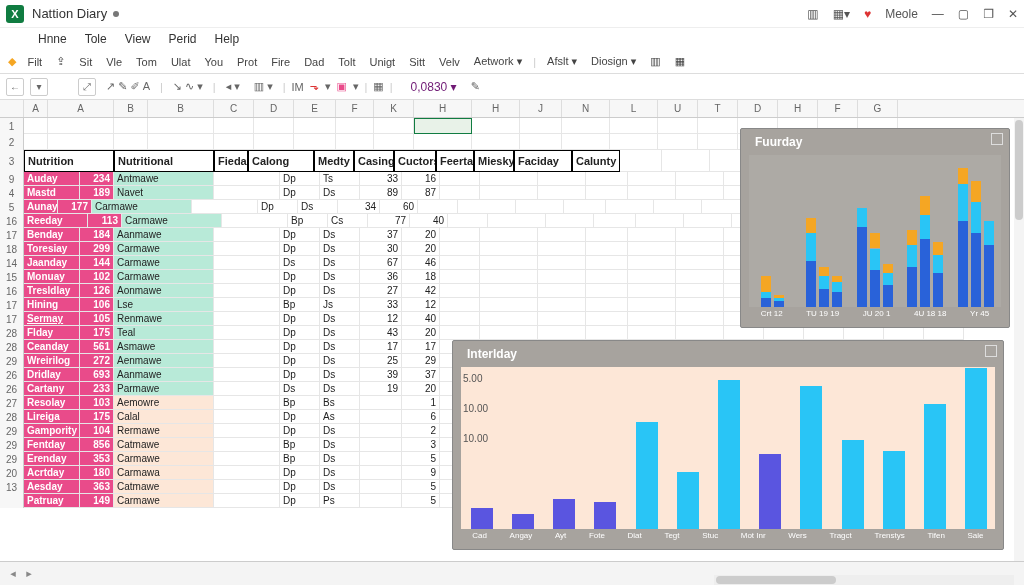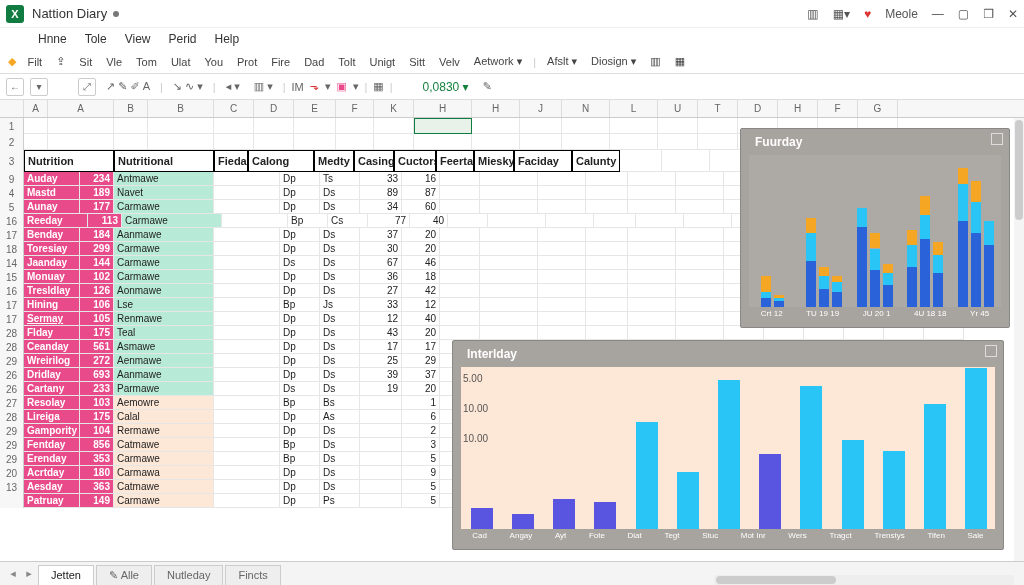--- a/index.html
+++ b/index.html
@@ -10,21 +10,21 @@
 .dirty-dot{width:6px;height:6px;background:#777;border-radius:50%;margin-left:6px}
 .winbtns{margin-left:auto;display:flex;gap:14px;align-items:center;color:#555;font-size:12px}
 .menubar{height:22px;display:flex;align-items:center;gap:18px;padding:0 12px 0 38px;font-size:12px;color:#333}
 .ribbonbar{height:24px;display:flex;align-items:center;gap:8px;padding:0 8px;border-bottom:1px solid #ddd;font-size:11px;color:#444}
 .rb-item{padding:0 3px;white-space:nowrap}
 .rb-sep{color:#ccc}
 .heart{color:#d33}
 .formulabar{height:26px;display:flex;align-items:center;gap:6px;padding:2px 6px;border-bottom:1px solid #ddd;color:#666}
 .fb-btn{width:18px;height:18px;display:flex;align-items:center;justify-content:center;border:1px solid #ccc;border-radius:2px;font-size:10px}
 .fb-group{display:flex;gap:3px;margin:0 4px}
-.fb-val{margin-left:24px;font-size:12px;color:#15803d}
+.fb-val{margin-left:12px;font-size:12px;color:#701a75}
 .grid-area{position:relative;height:calc(585px - 28px - 22px - 24px - 26px - 24px);overflow:hidden}
 .colheads{display:flex;height:18px;background:#f7f7f7;border-bottom:1px solid #ccc;font-size:10px;color:#666}
 .rowhead{width:24px;text-align:center;border-right:1px solid #ccc;background:#f7f7f7;font-size:10px;color:#666;display:flex;align-items:center;justify-content:center}
 .ch{border-right:1px solid #ddd;display:flex;align-items:center;justify-content:center}
 .sheet{position:absolute;left:0;top:18px;right:0;bottom:0}
 .row{display:flex;height:16px}
 .cell{border-right:1px solid #e6e6e6;border-bottom:1px solid #e6e6e6;padding:0 3px;overflow:hidden;white-space:nowrap;font-size:10px;display:flex;align-items:center}
 .sel{background:#e8f2e8;border:1px solid #107c41!important}
 .hdr{background:#fff;border:1px solid #000!important;font-weight:600;font-size:11px}
 .pink{background:#e94b8a;color:#fff;font-weight:600}
@@ -278,21 +278,21 @@
         <div class="cell" style="width: 48px;"></div>
         <div class="cell" style="width: 40px;"></div>
         <div class="cell" style="width: 40px;"></div>
         <div class="cell" style="width: 40px;"></div>
         <div class="cell" style="width: 40px;"></div>
         <div class="cell" style="width: 40px;"></div>
         <div class="cell" style="width: 40px;"></div>
       </div>
       <div class="row" style="height: 14px;">
         <div class="rowhead">5</div>
-        <div class="cell pink" style="width: 56px;">Aunay</div>
+        <div class="cell pink" style="width: 34px;">Aunay</div>
         <div class="cell pink num" style="width: 34px;">177</div>
         <div class="cell teal" style="width: 100px;">Carmawe</div>
         <div class="cell " style="width: 66px;"></div>
         <div class="cell " style="width: 40px;">Dp</div>
         <div class="cell " style="width: 40px;">Ds</div>
         <div class="cell num" style="width: 42px;">34</div>
         <div class="cell num" style="width: 38px;">60</div>
         <div class="cell" style="width: 40px;"></div>
         <div class="cell" style="width: 58px;"></div>
         <div class="cell" style="width: 48px;"></div>
@@ -883,20 +883,14 @@
         <span style="font-size: 8px;">Trenstys</span>
         <span style="font-size: 8px;">Tifen</span>
         <span style="font-size: 8px;">Sale</span>
       </div>
   </div>
 </div>
 
 <div class="tabs">
   <span class="arrow">◂</span>
   <span class="arrow">▸</span>
-  <div id="tabs-c" style="display:flex;gap:2px">
-      <div class="tab">Jetten</div>
-      <div class="tab inactive">✎ Alle</div>
-      <div class="tab inactive">Nutleday</div>
-      <div class="tab inactive">Fincts</div>
-    </div>
   <div class="scroll-h"></div>
 </div>
 
 </body></html>

